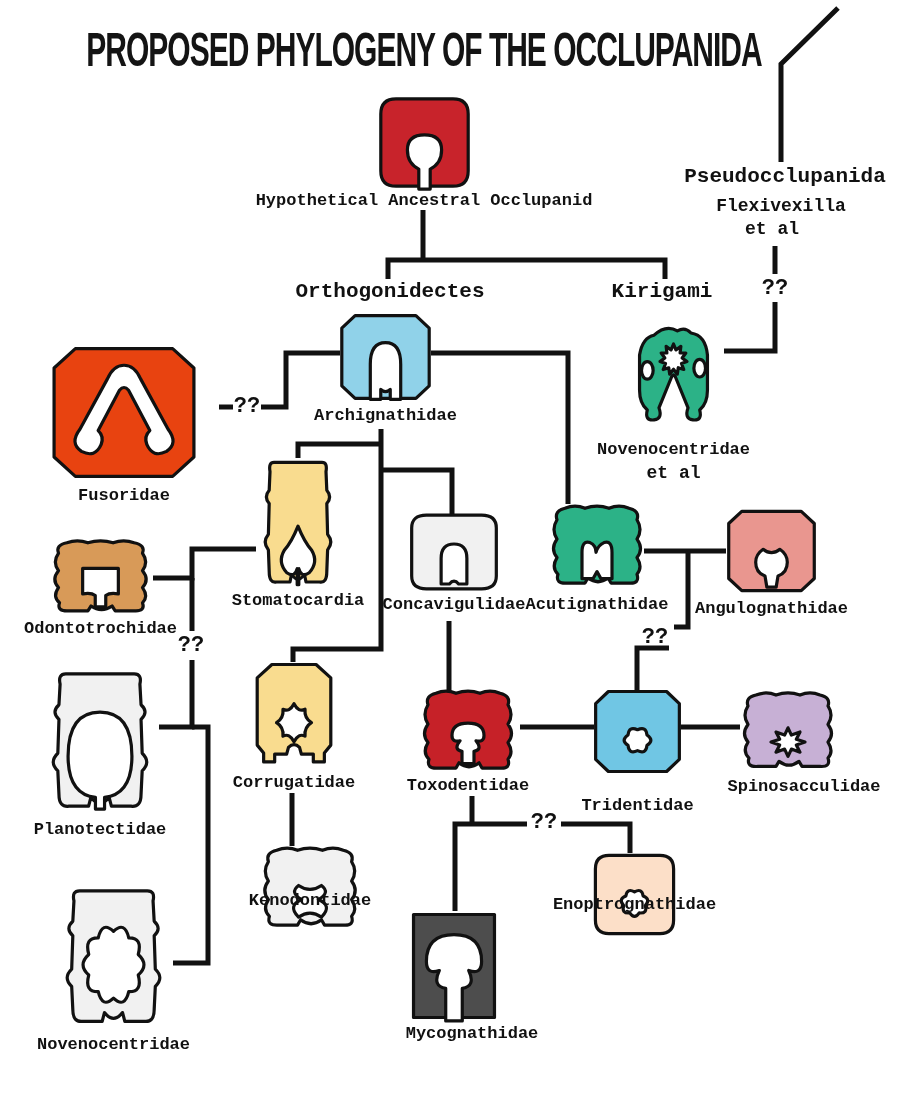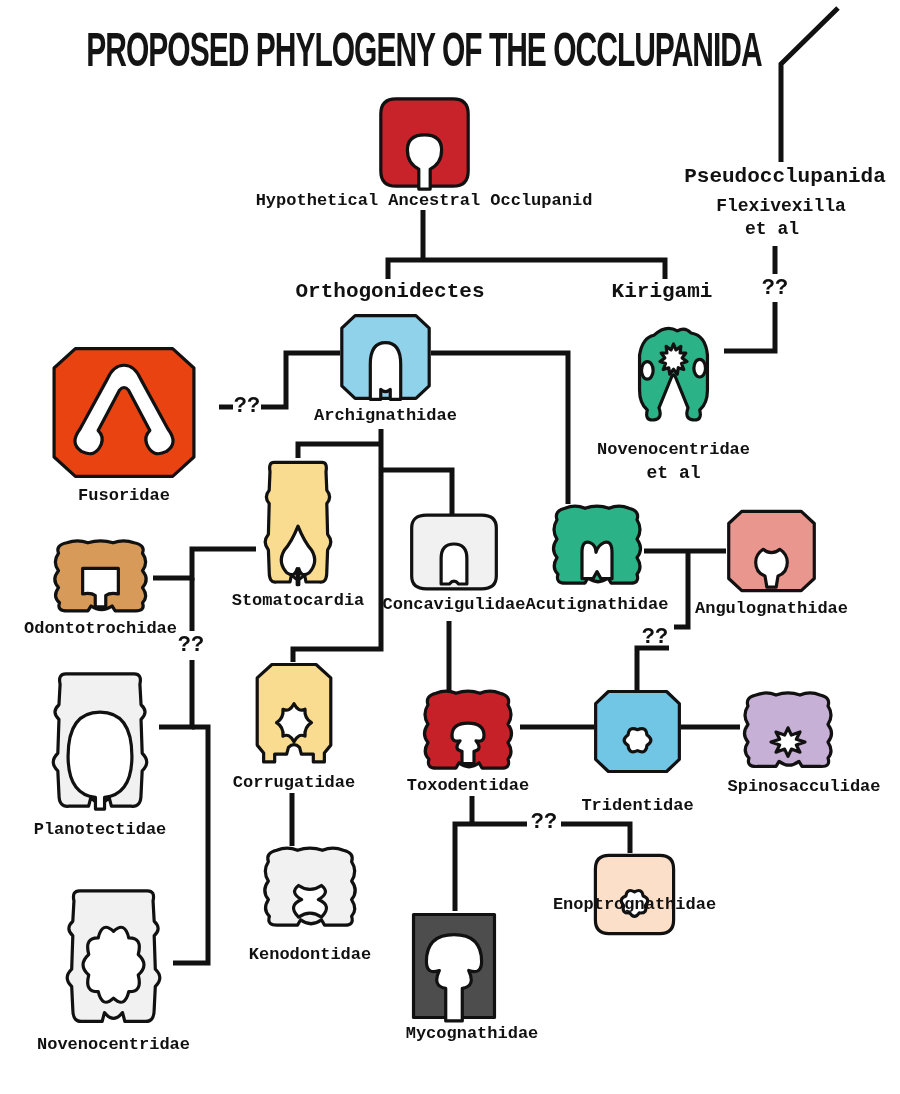--- a/index.html
+++ b/index.html
@@ -167,21 +167,21 @@
           <path d="M50.0,45.0L53.4,53.7L62.0,50.0L58.3,58.6L67.0,62.0L58.3,65.4L62.0,74.0L53.4,70.3L50.0,79.0L46.6,70.3L38.0,74.0L41.7,65.4L33.0,62.0L41.7,58.6L38.0,50.0L46.6,53.7Z" fill="#fff" stroke="#111" stroke-width="3.2" vector-effect="non-scaling-stroke" stroke-linejoin="round"></path>
         </svg>
       </div>
       <div class="lbl fam" style="left: 796px; top: 778px; margin-left: 8px;">Spinosacculidae</div>
       <div class="clip" style="left: 258px; top: 845px; width: 104px; height: 88px;">
         <svg viewBox="0 0 100 100" preserveAspectRatio="none">
           <path d="M18,6 Q28,1 38,6 Q50,1 62,6 Q72,1 82,6 Q93,9 90,19 Q96,30 90,41 Q97,52 90,62 Q96,73 90,81 Q93,92 82,91 H64 L61,85 Q51,94 41,85 L38,91 H20 Q8,92 11,81 Q4,73 10,62 Q3,52 10,41 Q4,30 10,19 Q7,9 18,6 Z" fill="#f1f1f1" stroke="#111" stroke-width="3.2" vector-effect="non-scaling-stroke" stroke-linejoin="round"></path>
           <path d="M39,46 Q50,55 61,46 Q70,54 58,62 Q72,69 61,82 Q50,73 39,82 Q28,69 42,62 Q30,54 39,46 Z" fill="#fff" stroke="#111" stroke-width="3.2" vector-effect="non-scaling-stroke" stroke-linejoin="round"></path>
         </svg>
       </div>
-      <div class="lbl fam" style="left: 310px; top: 946px;">Kenodontidae</div>
+      <div class="lbl fam" style="left: 310px; top: 892px;">Kenodontidae</div>
       <div class="clip" style="left: 57px; top: 885px; width: 113px; height: 145px;">
         <svg viewBox="0 0 100 100" preserveAspectRatio="none">
           <path d="M20,4 H80 Q87,4 85,11 L86,25 Q93,30 86,35 L87,58 Q95,64 87,70 L86,86 Q86,95 77,94 H60 L58,88 Q50,96 42,88 L40,94 H23 Q14,95 14,86 L13,70 Q5,64 13,58 L14,35 Q7,30 14,25 L15,11 Q13,4 20,4 Z" fill="#f1f1f1" stroke="#111" stroke-width="3.2" vector-effect="non-scaling-stroke" stroke-linejoin="round"></path>
           <path d="M50,32Q59.9,24.6 63.5,36.4Q75.9,36.2 71.9,47.9Q82.0,55.0 71.9,62.1Q75.9,73.8 63.5,73.6Q59.9,85.4 50.0,78.0Q40.1,85.4 36.5,73.6Q24.1,73.8 28.1,62.1Q18.0,55.0 28.1,47.9Q24.1,36.2 36.5,36.4Q40.1,24.6 50.0,32.0Z" fill="#fff" stroke="#111" stroke-width="3.2" vector-effect="non-scaling-stroke" stroke-linejoin="round"></path>
         </svg>
       </div>
       <div class="lbl fam" style="left: 113.5px; top: 1036px;">Novenocentridae</div>
       <div class="clip" style="left: 408px; top: 910px; width: 92px; height: 112px;">
         <svg viewBox="0 0 100 100" preserveAspectRatio="none">
           <path d="M6,4 H94 V96 H6 Z" fill="#4d4d4d" stroke="#111" stroke-width="3.2" vector-effect="non-scaling-stroke" stroke-linejoin="round"></path>

